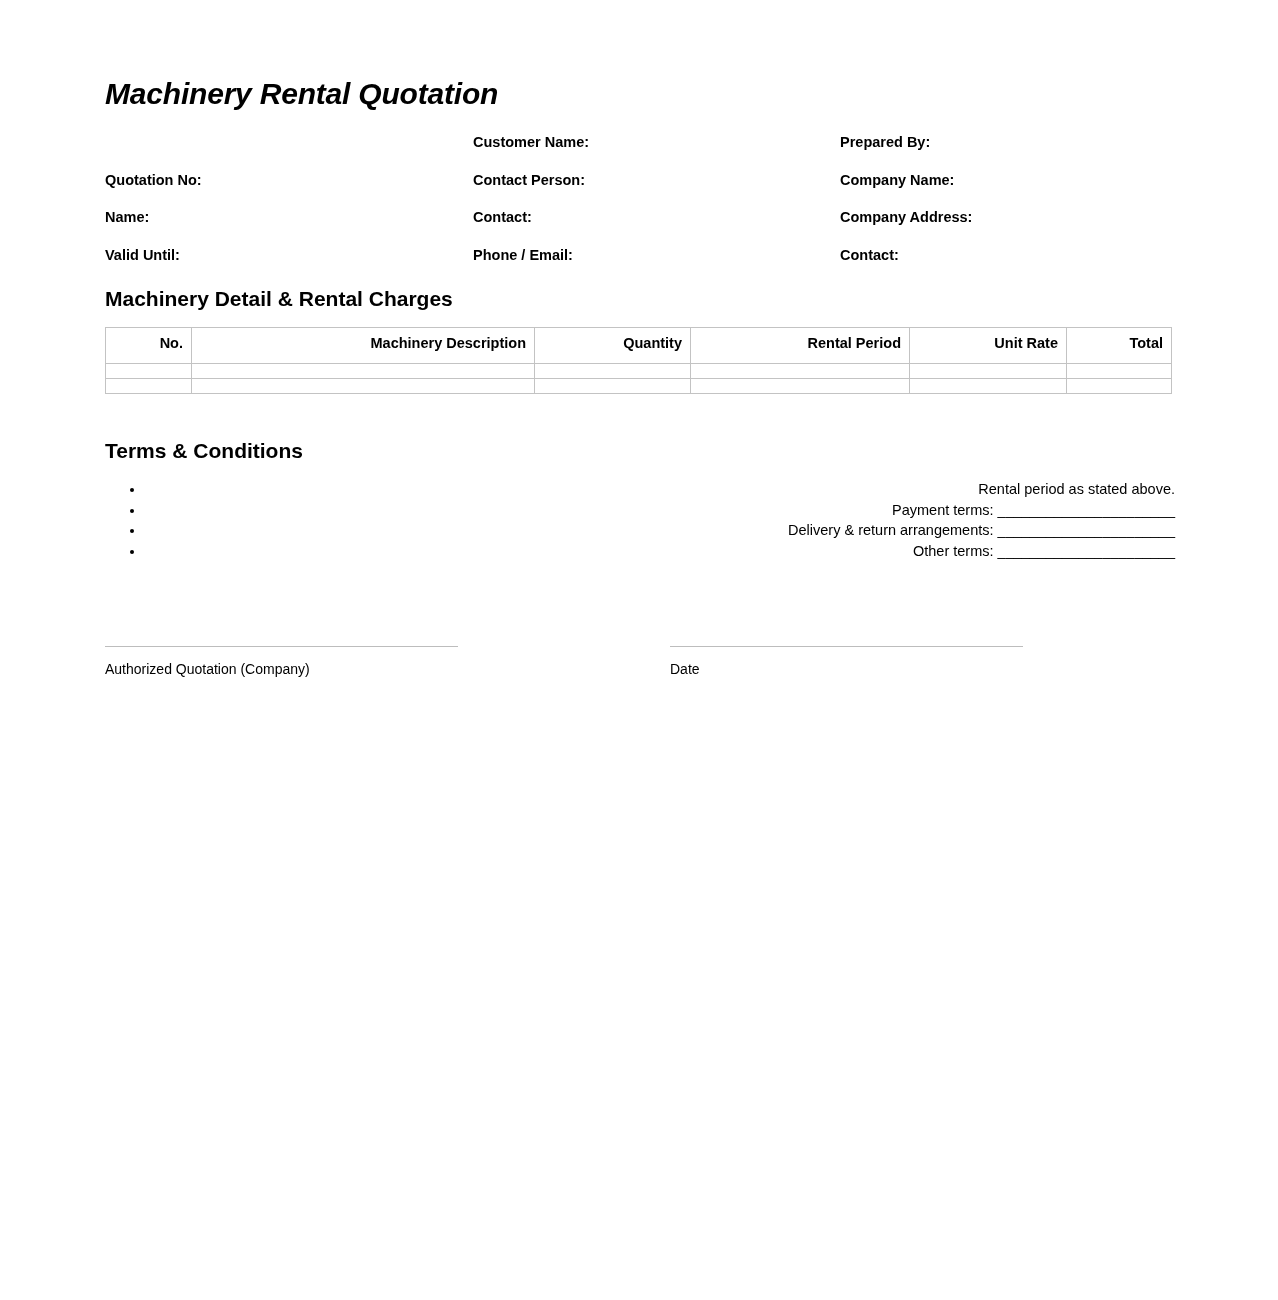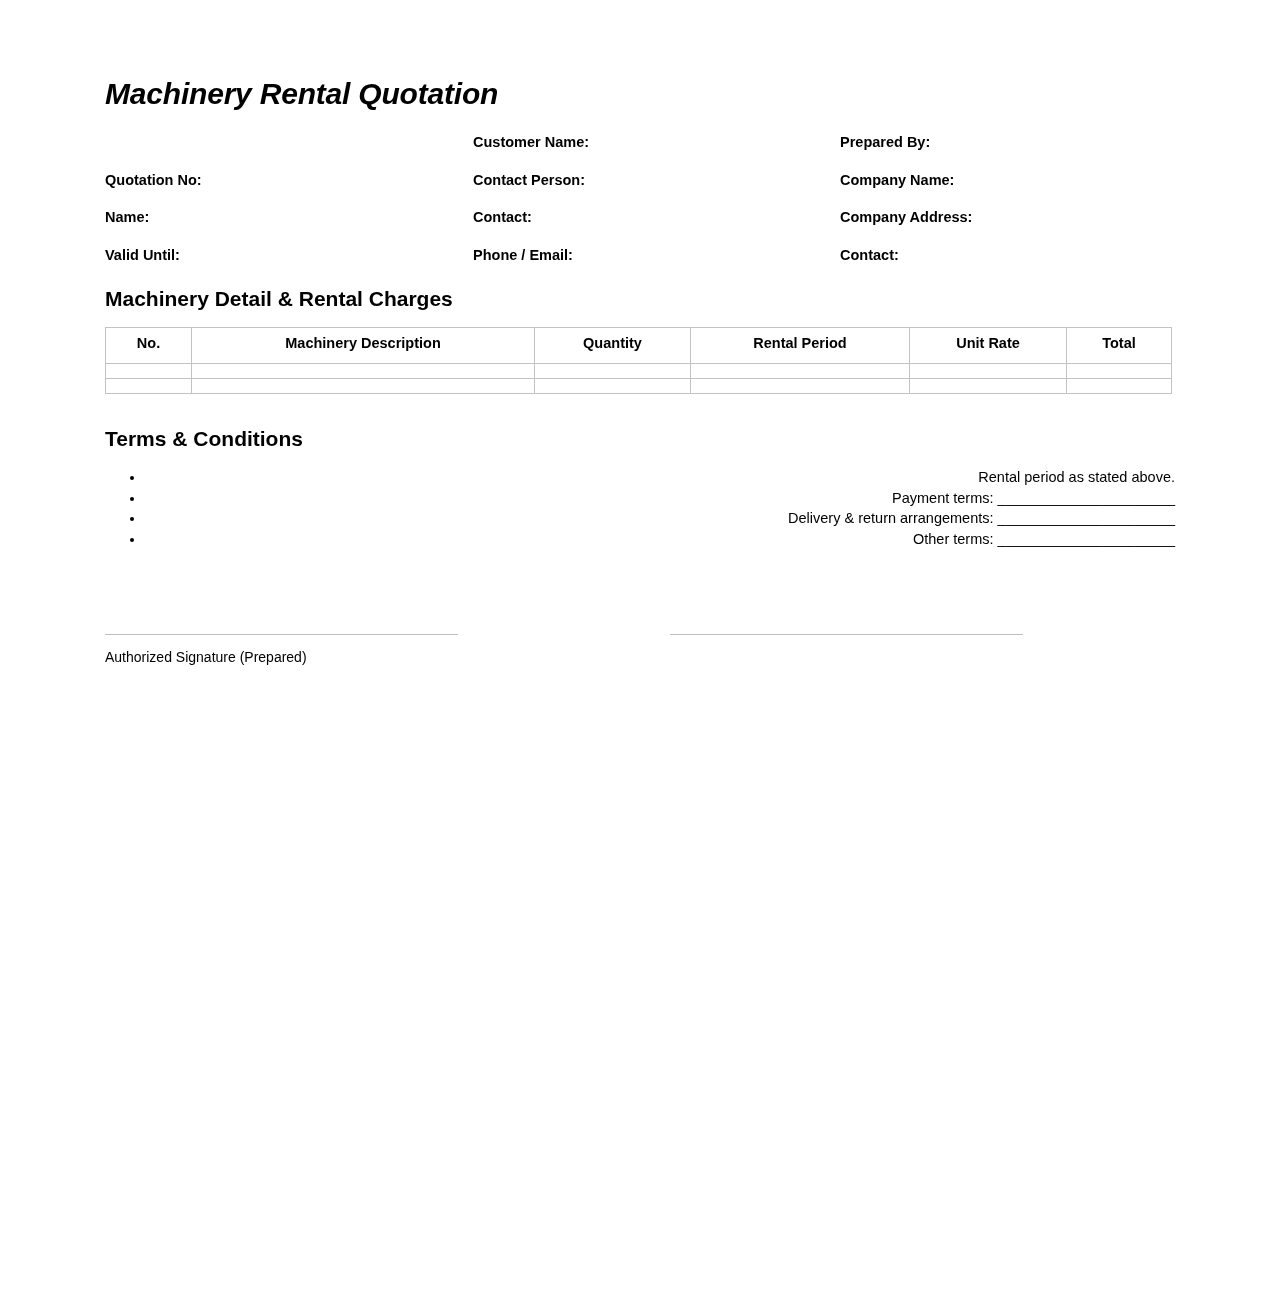--- a/index.html
+++ b/index.html
@@ -64,21 +64,21 @@
     border-collapse: collapse;
     width: 1066px;
     table-layout: fixed;
     margin-bottom: 0;
   }
   table.charges th,
   table.charges td {
     border: 1px solid #c3c3c3;
     padding: 6px 8px;
     font-size: 14.5px;
-    text-align: center;
+    text-align: right;
     vertical-align: top;
     line-height: 1.3;
   }
   table.charges th {
     font-weight: bold;
     height: 23px;
   }
   table.charges td.empty-cell {
     height: 8px;
     padding: 3px 8px;
@@ -95,21 +95,21 @@
   
   col.c-no      { width: 86px; }
   col.c-desc    { width: 343px; }
   col.c-qty     { width: 156px; }
   col.c-period  { width: 219px; }
   col.c-rate    { width: 157px; }
   col.c-total   { width: 105px; }
 
   
   .terms-block {
-    margin-top: 32px;
+    margin-top: 44px;
   }
   ul.terms-list {
     margin: 0;
     padding-left: 40px;
     list-style-type: disc;
     text-align: right;
   }
   ul.terms-list li {
     font-size: 14.5px;
     line-height: 1.42;
@@ -212,20 +212,21 @@
       <li>Rental period as stated above.</li>
       <li>Payment terms: ______________________</li>
       <li>Delivery &amp; return arrangements: ______________________</li>
       <li>Other terms: ______________________</li>
     </ul>
   </div>
 
   <div class="sign-row">
     <div class="sign-col left">
       <div class="sign-line"></div>
-      <div class="sign-label">Authorized Signature (Prepared)</div>
+      <div class="sign-label">Authorized Quotation (Company)</div>
     </div>
     <div class="sign-col right">
       <div class="sign-line"></div>
+      <div class="sign-label">Date</div>
     </div>
   </div>
 
 </div>
 
 </body></html>

